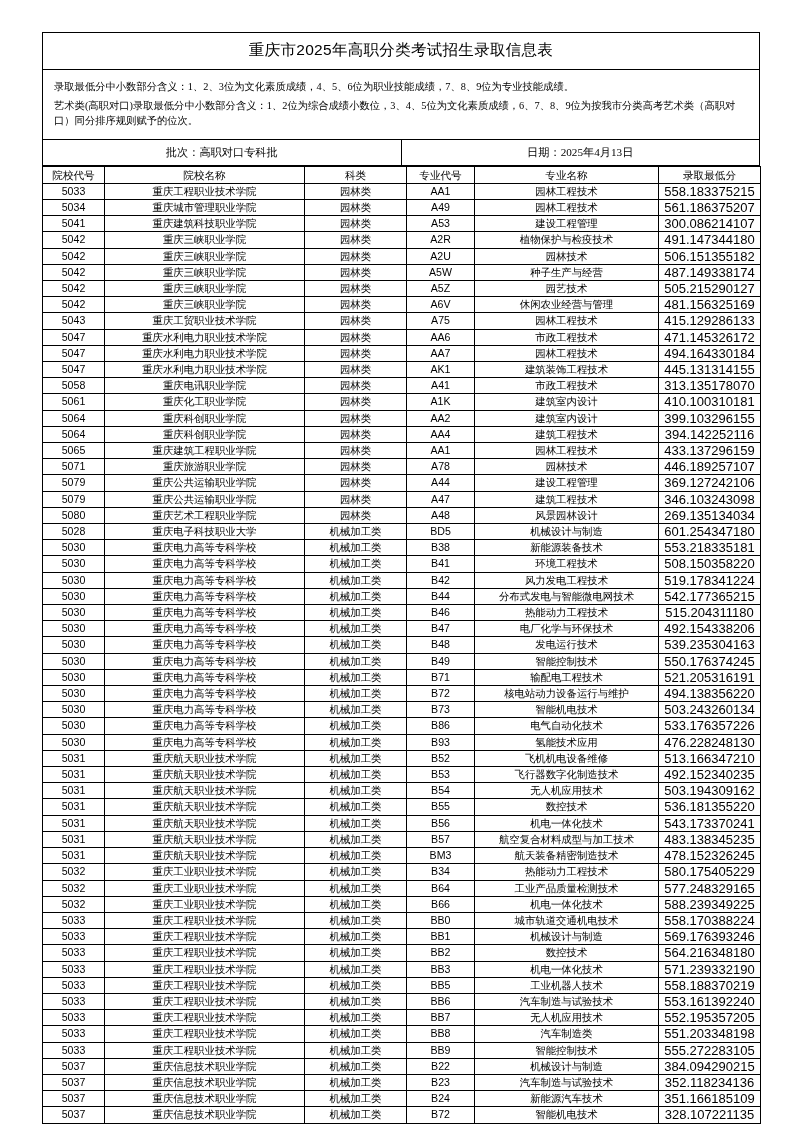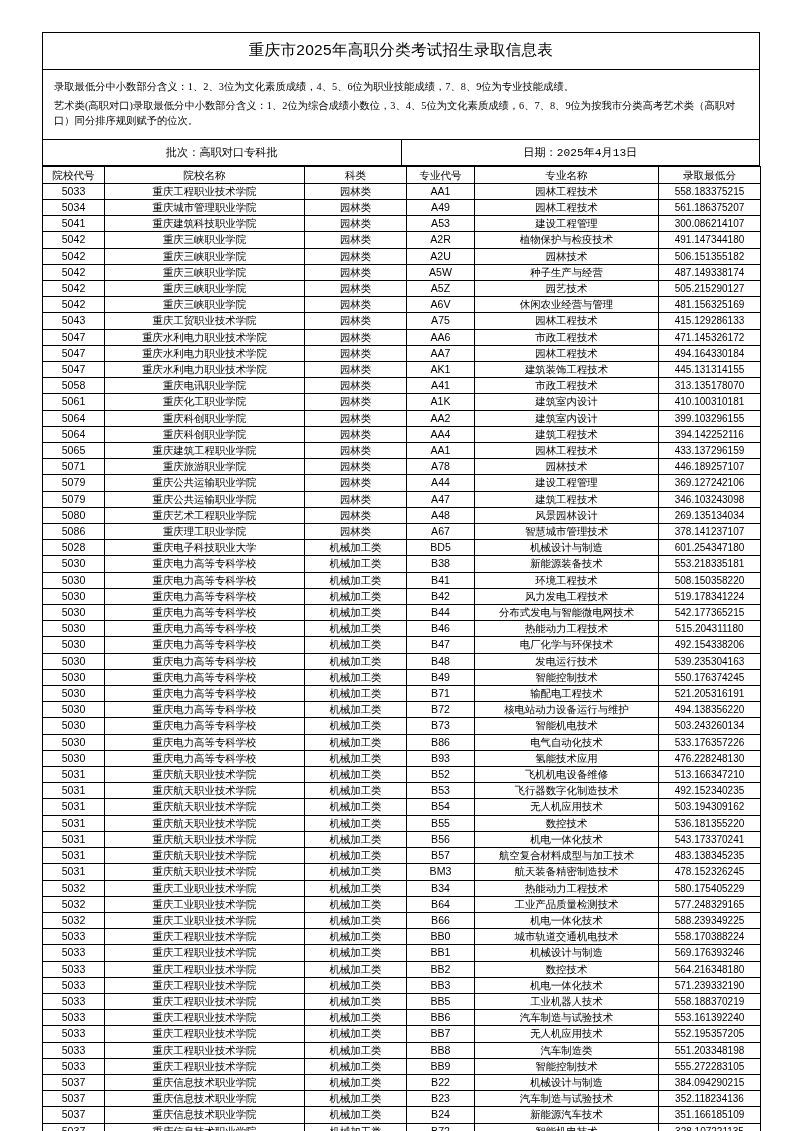--- a/index.html
+++ b/index.html
@@ -51,21 +51,21 @@
   }
   .meta-row {
     display: flex;
     border-bottom: 1.6px solid #000;
   }
   .meta-cell {
     flex: 1 1 50%;
     text-align: center;
     font-size: 11.2px;
     padding: 5px 0 5px 0;
-    font-family: Liberation Mono, monospace;
+    font-family: Liberation Serif, serif;
   }
   .meta-cell.left {
     border-right: 1.6px solid #000;
   }
 
   table.grid {
     border-collapse: collapse;
     width: 718px;
     table-layout: fixed;
     font-size: 10.4px;
@@ -91,21 +91,21 @@
   table.grid td:first-child, table.grid th:first-child { border-left: 1.6px solid #000; }
   table.grid td:last-child, table.grid th:last-child { border-right: 1.6px solid #000; }
 
   col.c-code   { width: 62px; }
   col.c-school { width: 200px; }
   col.c-kelei  { width: 102px; }
   col.c-majorcode { width: 68px; }
   col.c-major  { width: 184px; }
   col.c-score  { width: 102px; }
 
-  td.score { font-family: "Liberation Serif", "DejaVu Serif", serif; font-size: 10px; }
+  td.score { font-family: "Liberation Serif", "DejaVu Serif", serif; font-size: 13px; }
   td.codecell { font-family: "Liberation Serif", "DejaVu Serif", serif; font-size: 10.6px; }
 </style>
 </head>
 <body>
 
 <div class="page">
   <div class="doc-frame">
 
     <div class="title-band">
       <span class="title">重庆市2025年高职分类考试招生录取信息表</span>
@@ -305,28 +305,20 @@
         </tr>
         <tr>
           <td class="codecell">5080</td>
           <td>重庆艺术工程职业学院</td>
           <td>园林类</td>
           <td class="codecell">A48</td>
           <td>风景园林设计</td>
           <td class="score">269.135134034</td>
         </tr>
         <tr>
-          <td class="codecell">5086</td>
-          <td>重庆理工职业学院</td>
-          <td>园林类</td>
-          <td class="codecell">A67</td>
-          <td>智慧城市管理技术</td>
-          <td class="score">378.141237107</td>
-        </tr>
-        <tr>
           <td class="codecell">5028</td>
           <td>重庆电子科技职业大学</td>
           <td>机械加工类</td>
           <td class="codecell">BD5</td>
           <td>机械设计与制造</td>
           <td class="score">601.254347180</td>
         </tr>
         <tr>
           <td class="codecell">5030</td>
           <td>重庆电力高等专科学校</td>

